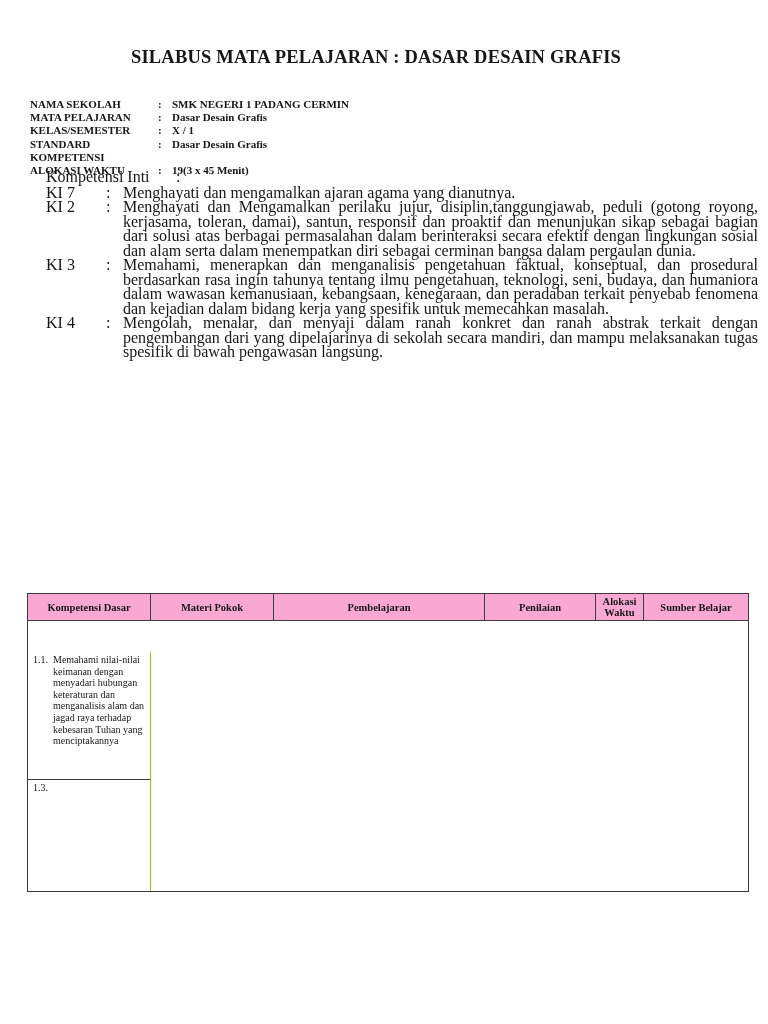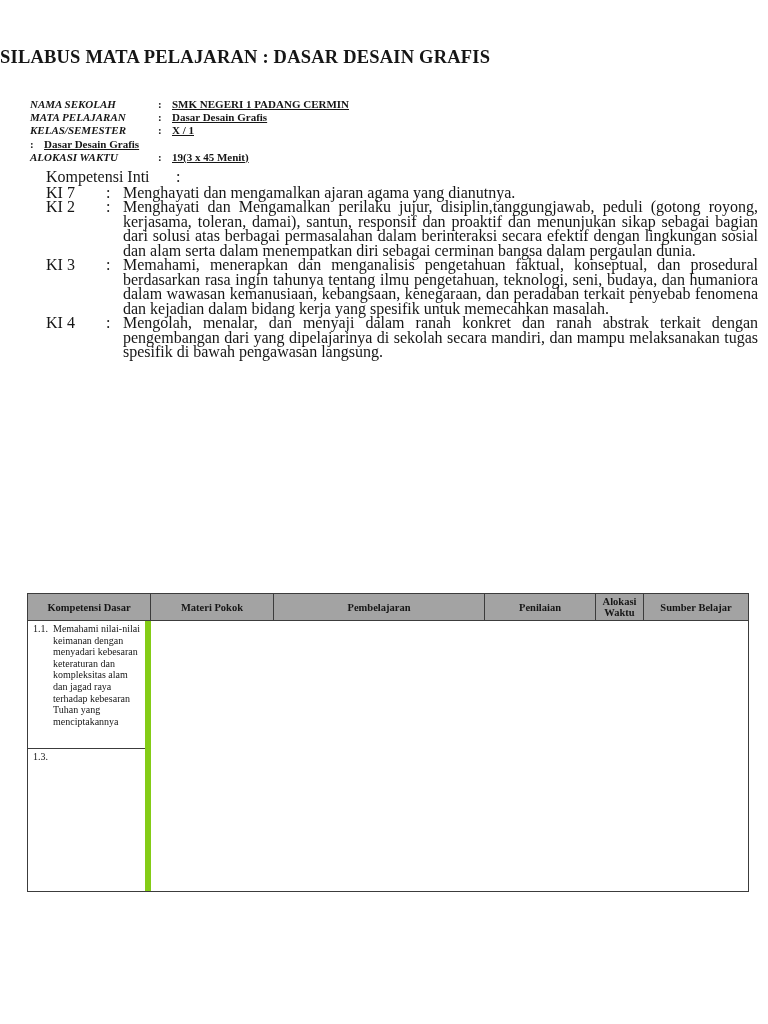--- a/index.html
+++ b/index.html
@@ -8,64 +8,64 @@
     background:#ffffff;
     font-family:"Liberation Serif", "DejaVu Serif", serif;
     color:#161616;
     position:relative;
     overflow:hidden;
   }
 
   
   .doc-title {
     position:absolute; top:47px; left:0; width:752px;
-    font-weight:bold; font-size:18.5px;
+    text-align:center; font-weight:bold; font-size:18.5px;
     letter-spacing:0.2px;
   }
 
   
   .info-block {
     position:absolute; top:98px; left:30px;
     font-size:11px; font-weight:bold; line-height:13.2px;
   }
   .info-row { display:flex; }
-  .info-label { width:128px; flex:none;font-style:italic; }
+  .info-label { width:128px; flex:none; }
   .info-sep { width:14px; flex:none; }
-  .info-value { white-space:nowrap;text-decoration:underline; }
+  .info-value { white-space:nowrap; }
 
   
   .ki-block {
     position:absolute; top:170px; left:28px; width:712px;
     font-size:16px; line-height:14.5px;margin-left:18px;
   }
   .ki-title-row { display:flex; margin-bottom:1px; }
   .ki-title-label { width:130px; flex:none; }
   .ki-item { display:flex; }
   .ki-code { width:60px; flex:none; }
   .ki-sep { width:17px; flex:none; }
   .ki-text { flex:1; text-align:justify; }
 
   
   .silabus-table {
     position:absolute; top:593px; left:27px; width:722px;
     border:1px solid #3c3c3c;
   }
-  .thead { display:flex; background:#a3a3a3; }
+  .thead { display:flex; background:#f9a8d4; }
   .th {
     height:27px; display:flex; align-items:center; justify-content:center;
     text-align:center; font-weight:bold; font-size:10.5px; line-height:11px;
     border-right:1px solid #3c3c3c; border-bottom:1px solid #3c3c3c;
     padding:1px 2px;
   }
   .th.last { border-right:none; }
   .c1 { width:123px; } .c2 { width:123px; } .c3 { width:211px; }
   .c4 { width:111px; } .c5 { width:48px;  } .c6 { width:104px; }
 
   .tbody { display:flex; }
-  .kd-col { width:123px; flex:none; border-right:6px solid #84cc16; }
+  .kd-col { width:123px; flex:none; border-right:1px solid #84cc16;margin-top:31px; }
   .kd-cell {
     display:flex; font-size:10px; line-height:11.6px;
     padding:2px 3px 2px 5px; overflow:hidden;
     border-bottom:1px solid #3c3c3c;
   }
   .kd-cell.last { border-bottom:none; }
   .kd-cell.r1 { height:128px; }
   .kd-cell.r2 { height:61px; }
   .kd-cell.r3 { height:81px;flex-direction:column; }
   .kd-num { width:20px; flex:none; }
@@ -87,20 +87,21 @@
     <span class="info-label">MATA PELAJARAN</span>
     <span class="info-sep">:</span>
     <span class="info-value">Dasar Desain Grafis</span>
   </div>
   <div class="info-row">
     <span class="info-label">KELAS/SEMESTER</span>
     <span class="info-sep">:</span>
     <span class="info-value">X / 1</span>
   </div>
   <div class="info-row">
+    <span class="info-label">STANDARD KOMPETENSI</span>
     <span class="info-sep">:</span>
     <span class="info-value">Dasar Desain Grafis</span>
   </div>
   <div class="info-row">
     <span class="info-label">ALOKASI WAKTU</span>
     <span class="info-sep">:</span>
     <span class="info-value">19(3 x 45 Menit)</span>
   </div>
 </div>
 
@@ -137,21 +138,21 @@
     <div class="th c2">Materi Pokok</div>
     <div class="th c3">Pembelajaran</div>
     <div class="th c4">Penilaian</div>
     <div class="th c5">Alokasi Waktu</div>
     <div class="th c6 last">Sumber Belajar</div>
   </div>
   <div class="tbody">
     <div class="kd-col">
       <div class="kd-cell r1">
         <span class="kd-num">1.1.</span>
-        <span class="kd-text">Memahami nilai-nilai keimanan dengan menyadari kebesaran keteraturan dan kompleksitas alam dan jagad raya terhadap kebesaran Tuhan yang menciptakannya</span>
+        <span class="kd-text">Memahami nilai-nilai keimanan dengan menyadari hubungan keteraturan dan menganalisis alam dan jagad raya terhadap kebesaran Tuhan yang menciptakannya</span>
       </div>
       <div class="kd-cell r3 last">
         <span class="kd-num">1.3.</span>
       </div>
     </div>
     <div class="empty-col"></div>
   </div>
 </div>
 
 </body></html>

